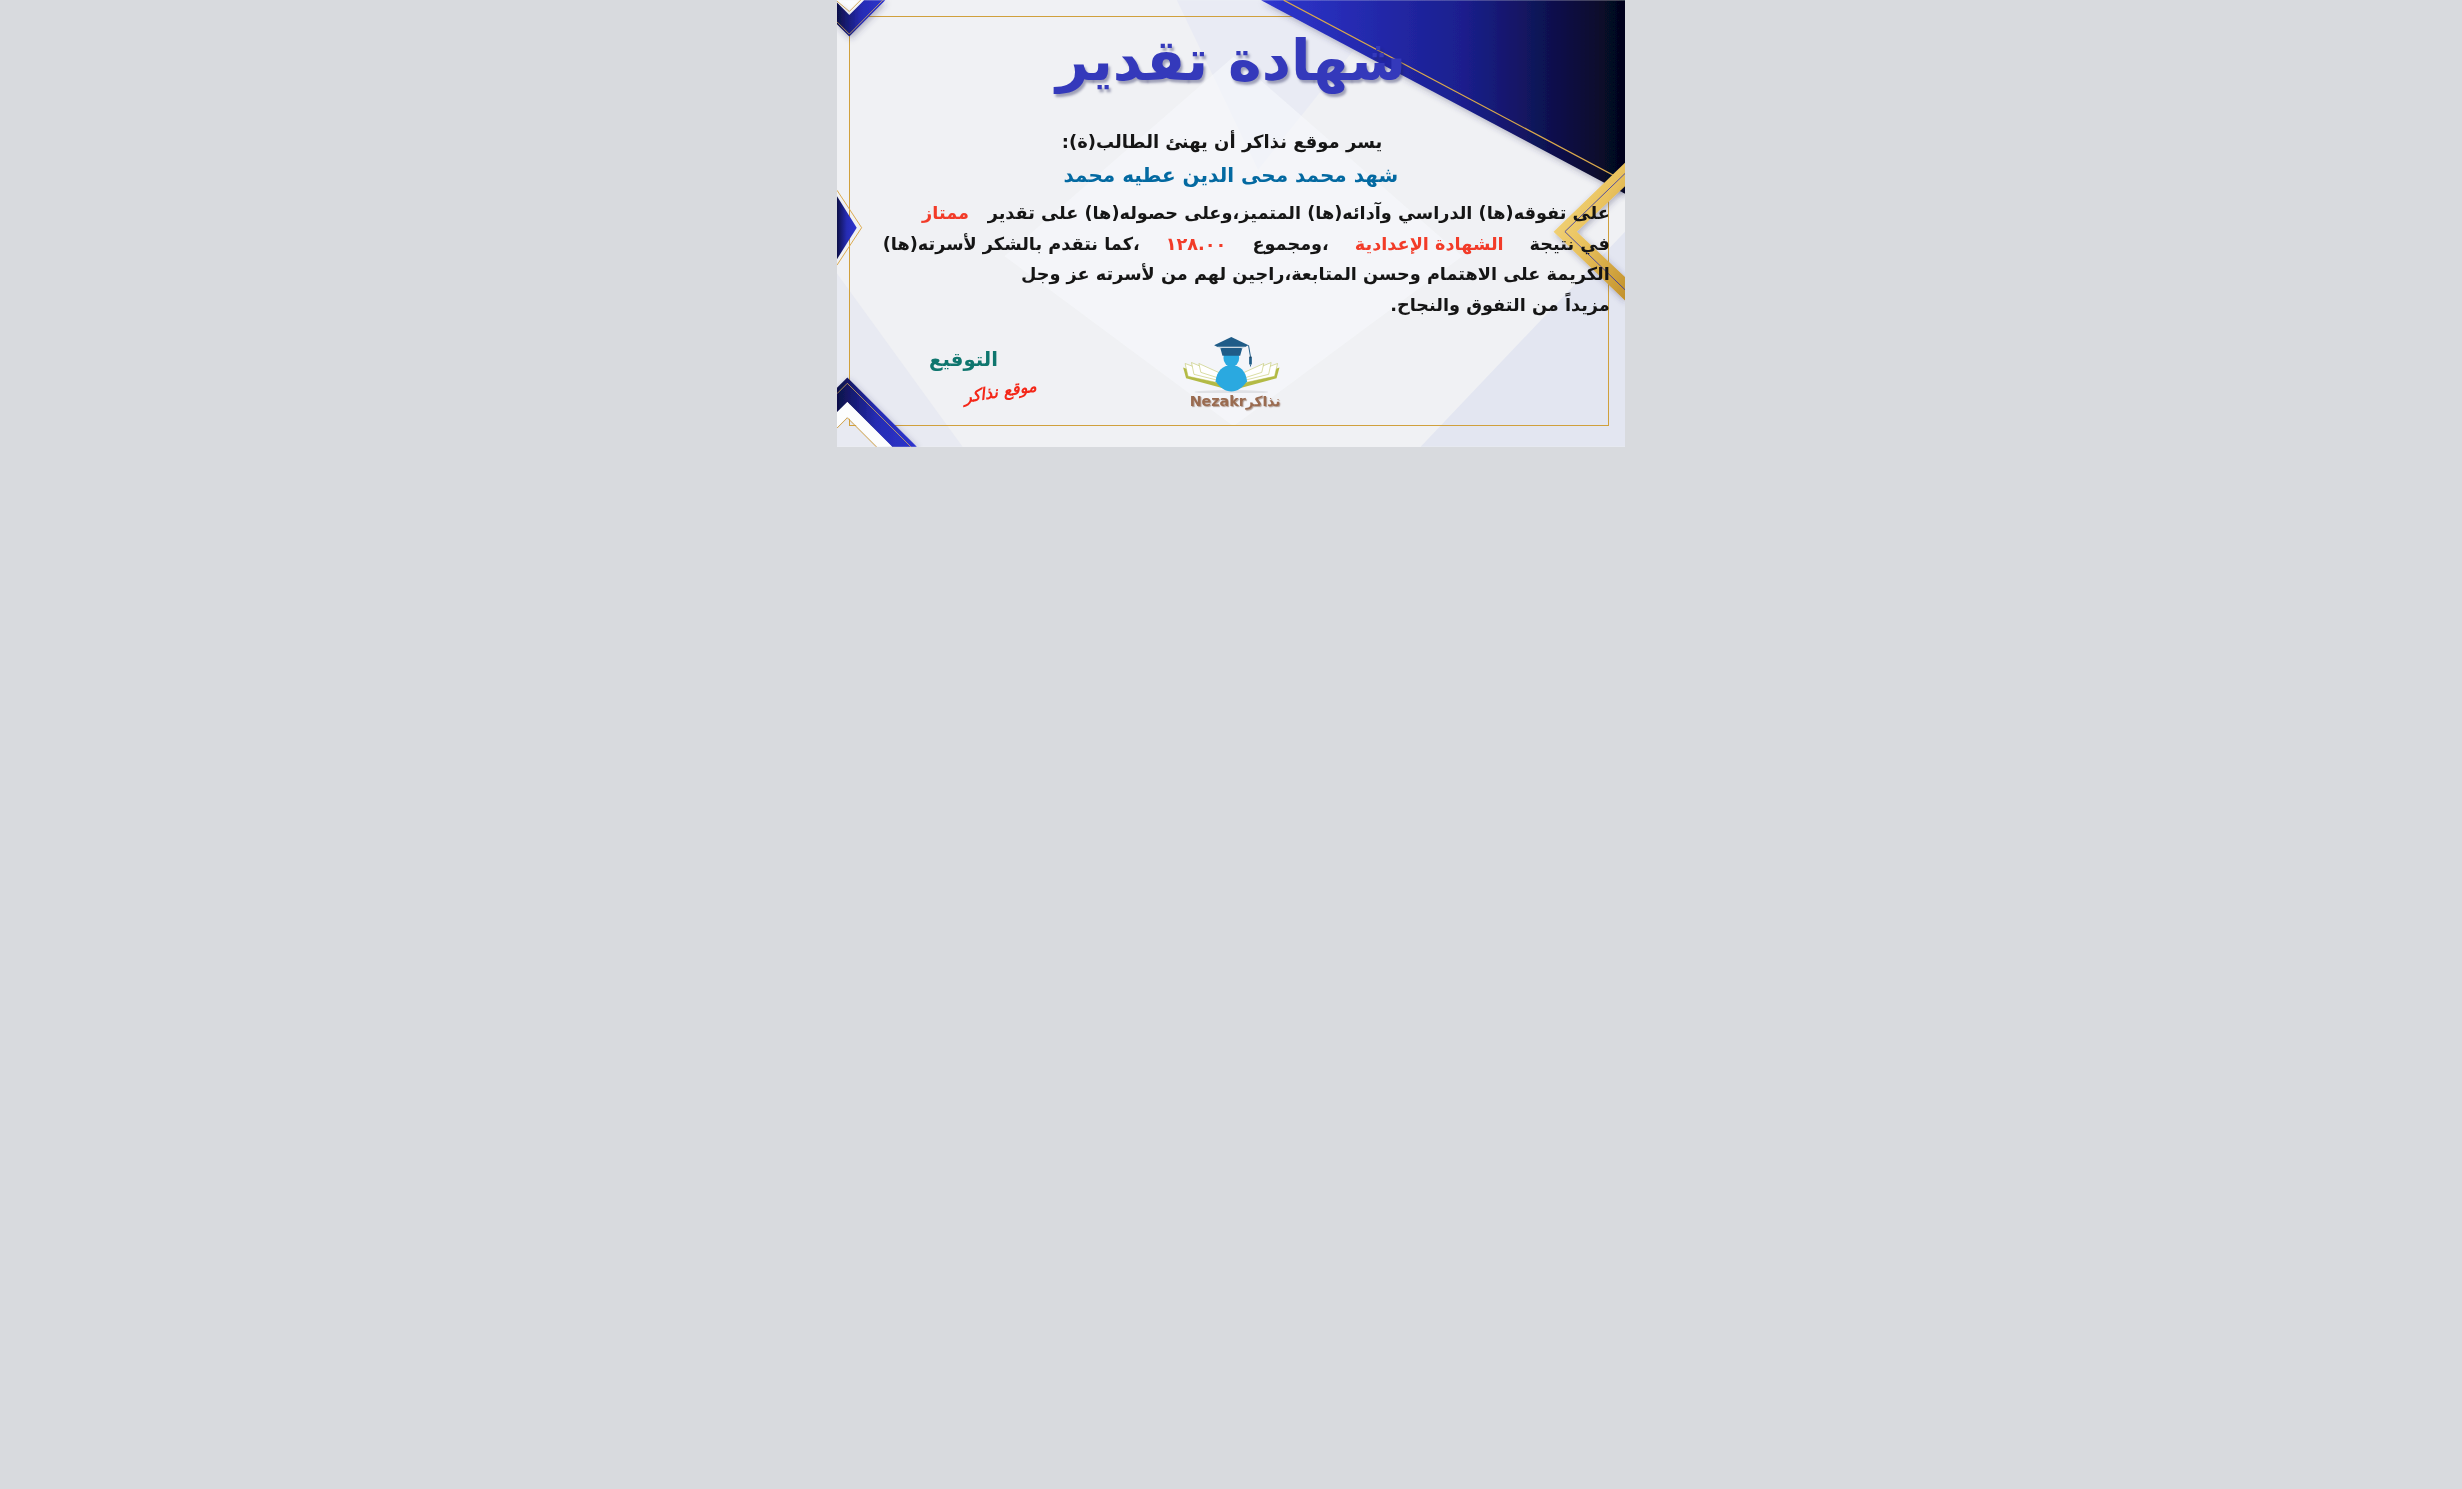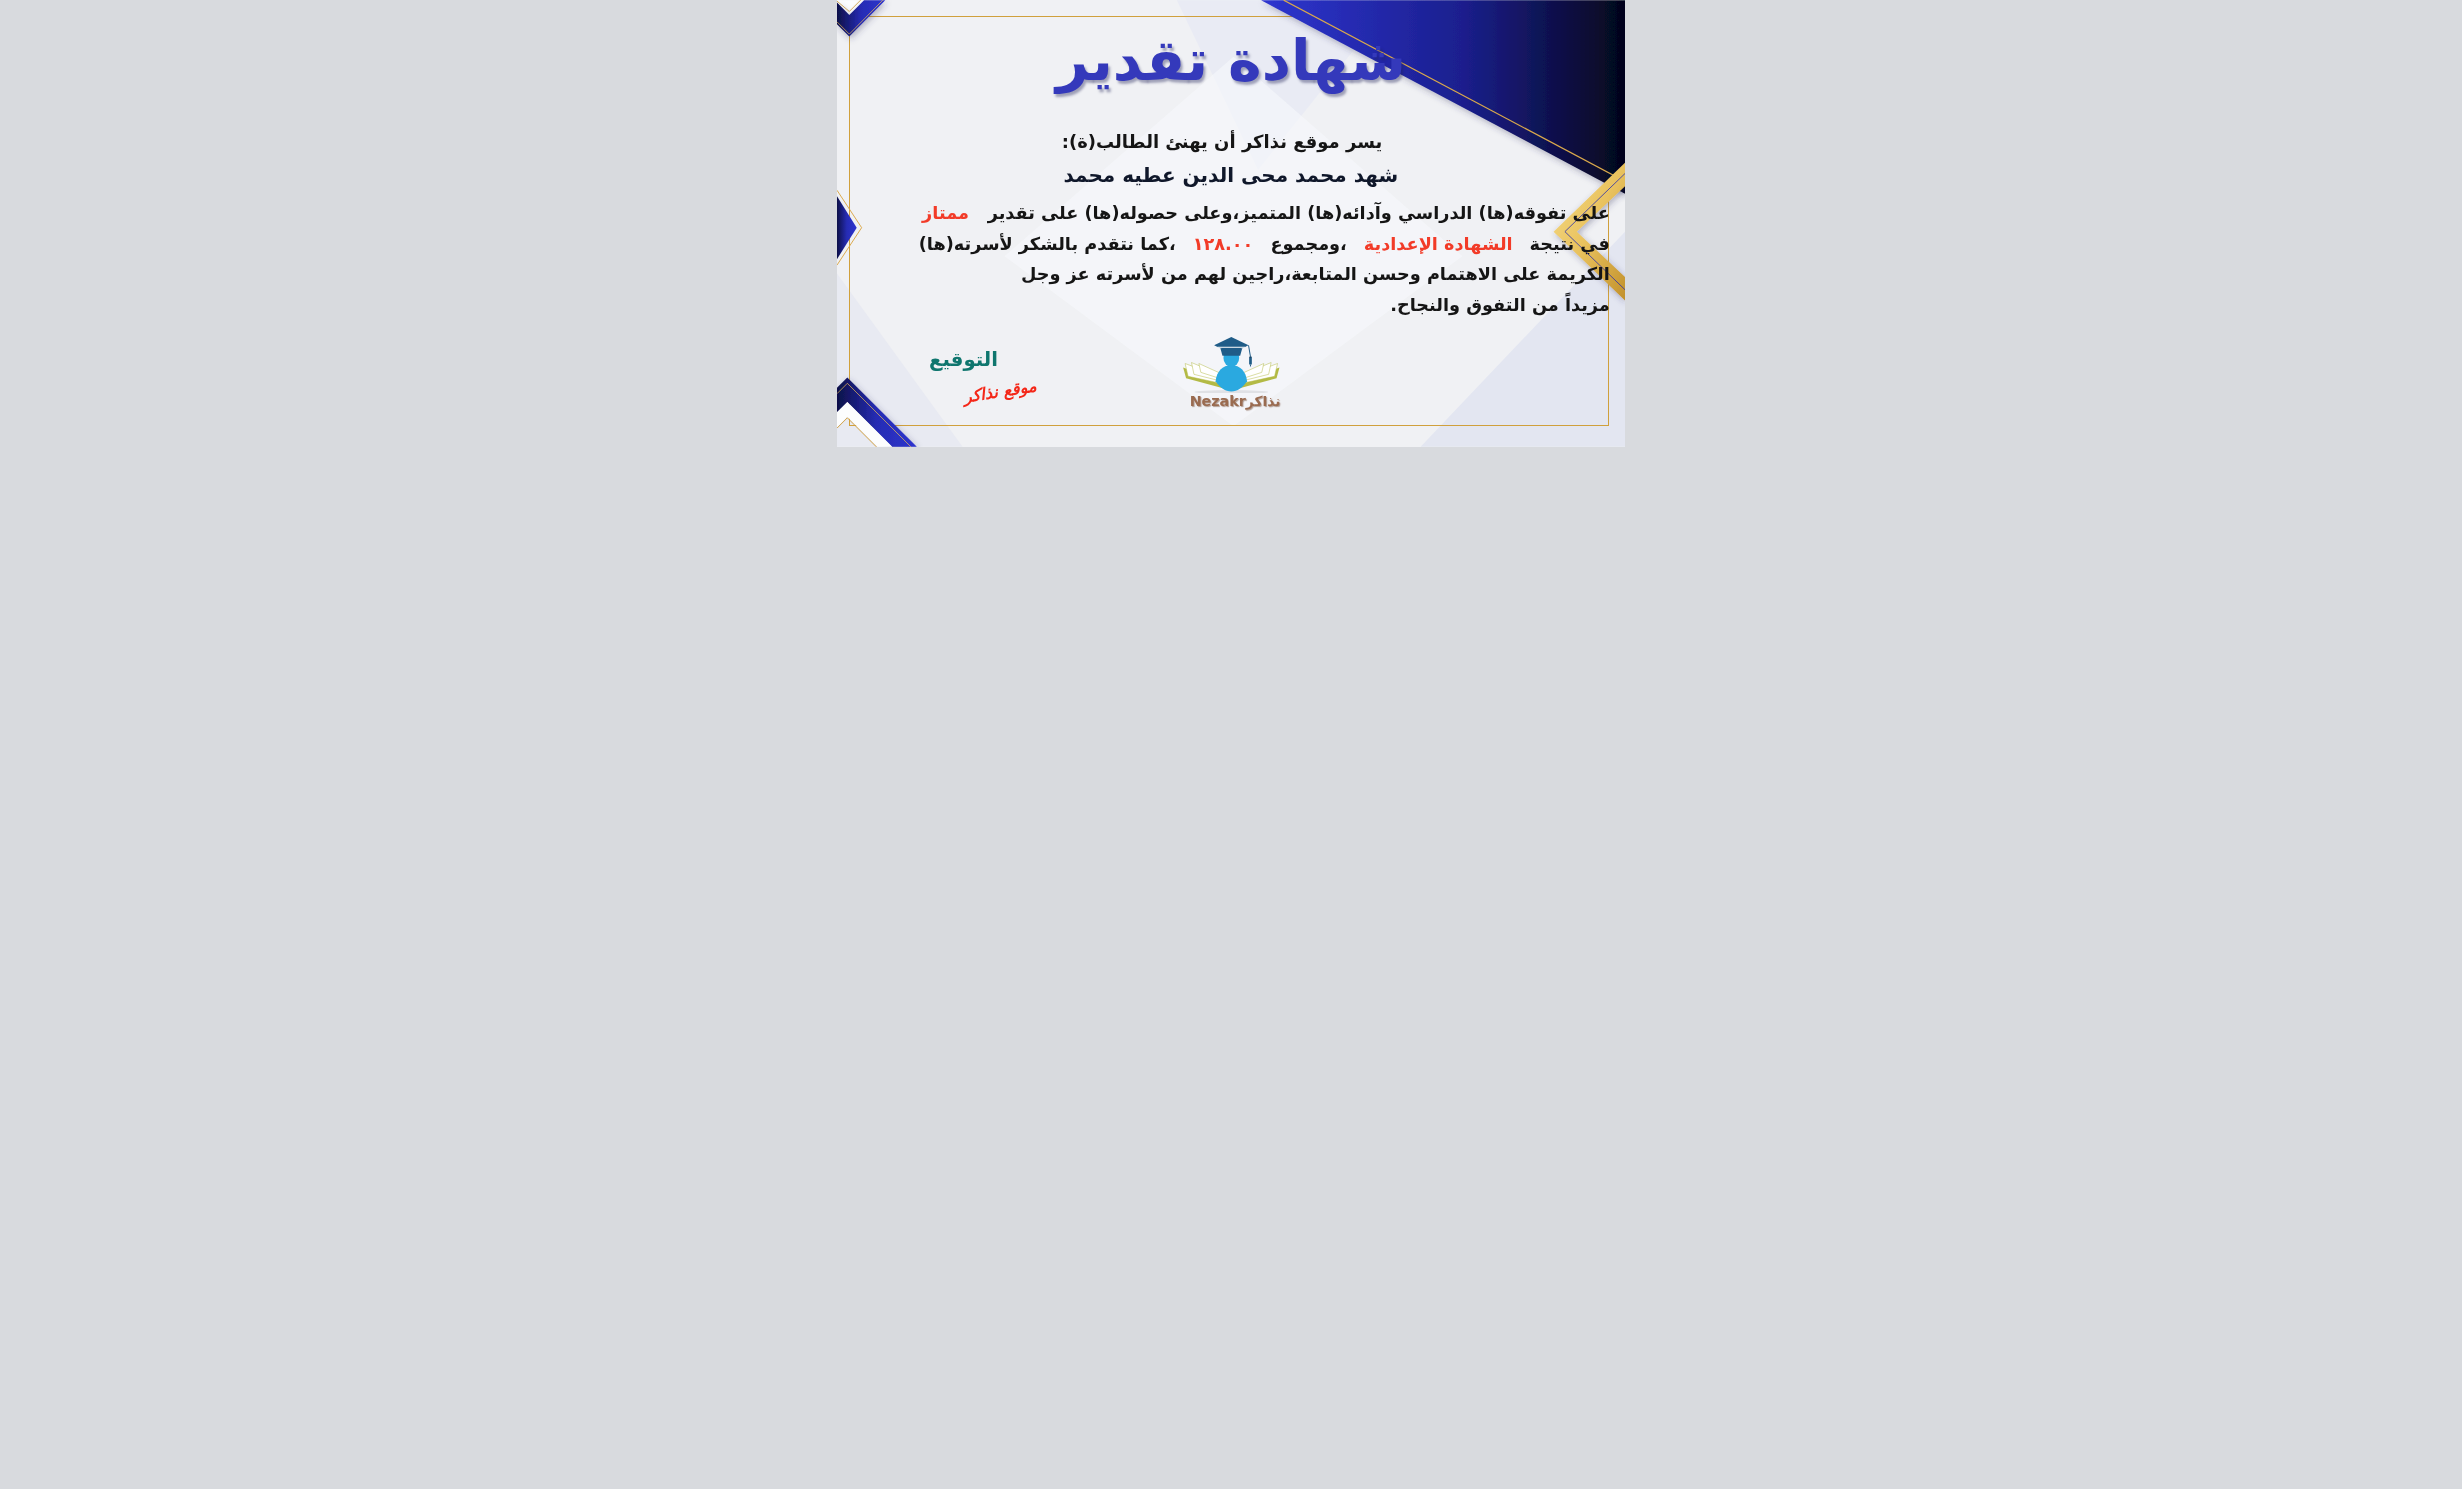--- a/index.html
+++ b/index.html
@@ -19,29 +19,29 @@
     font-size:57px;font-weight:bold;color:#3439bb;direction:rtl;
     text-shadow:2px 3px 2.5px rgba(35,38,90,.40);
     letter-spacing:0.5px;line-height:1.35;
   }
   .intro{
     position:absolute;top:131px;left:6px;width:758px;text-align:center;
     direction:rtl;font-size:18px;font-weight:bold;color:#151515;
   }
   .student{
     position:absolute;top:163px;left:14.8px;width:758px;text-align:center;
-    direction:rtl;font-size:20px;font-weight:bold;color:#0f172a;
+    direction:rtl;font-size:20px;font-weight:bold;color:#0369a1;
   }
   .para{
     position:absolute;top:198px;left:14.8px;width:758px;text-align:right;
     direction:rtl;font-size:17.7px;font-weight:bold;color:#151515;line-height:30.5px;
   }
   .para .red{color:#f23b28;}
   .slot{margin:0 18.7px;}
-  .slot-sm{margin:0 17px;}
+  .slot-sm{margin:0 26px;}
   .sign-label{
     position:absolute;left:92px;top:348px;direction:rtl;
     font-size:19.7px;font-weight:bold;color:#0f766e;
   }
   .sign-script{
     position:absolute;left:104px;top:382px;width:118px;text-align:center;
     direction:rtl;font-size:16.3px;font-weight:bold;font-style:italic;color:#f42718;
     transform:rotate(-9deg);
   }
   .logo{position:absolute;left:340px;top:335px;width:116px;}

